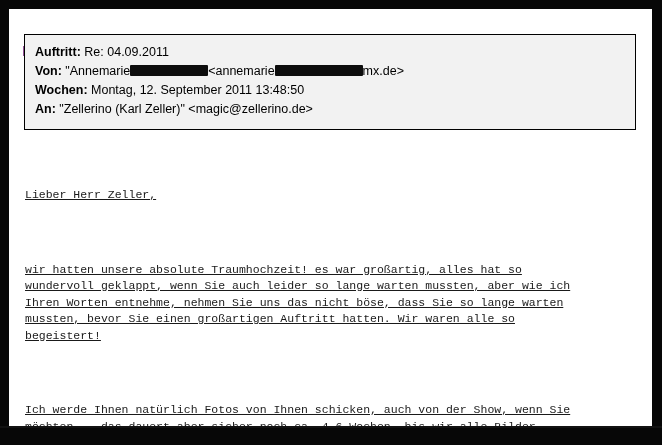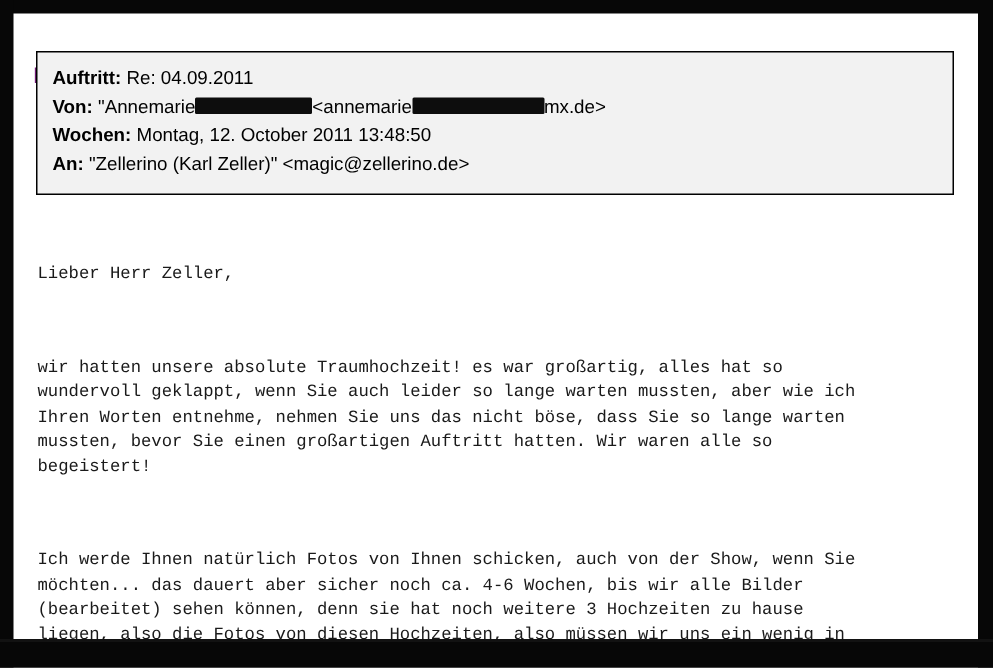--- a/index.html
+++ b/index.html
@@ -90,22 +90,23 @@
     left: 17px;
     top: 134px;
     width: 620px;
     font-family: "Liberation Mono", monospace;
     font-size: 11.5px;
     line-height: 16.5px;
     color: #1a1a1a;
     white-space: pre-wrap;
   }
   .para {
-    margin: 0 0 13px 0;
+    margin: 12px 0 13px 0;
     white-space: pre-wrap;
+    text-decoration: underline;
   }
 </style>
 </head>
 <body>
 
 <div class="page">
 
   <div class="paper">
 
     <div class="title">Karl Zeller</div>
@@ -114,21 +115,21 @@
       <div class="hrow">
         <span class="hlabel">Auftritt:</span>
         <span>Re: 04.09.2011</span>
       </div>
       <div class="hrow">
         <span class="hlabel">Von:</span>
         <span>"Annemarie</span><span class="redact r1"></span><span>&lt;annemarie</span><span class="redact r2"></span><span>mx.de&gt;</span>
       </div>
       <div class="hrow">
         <span class="hlabel">Wochen:</span>
-        <span>Montag, 12. October 2011 13:48:50</span>
+        <span>Montag, 12. September 2011 13:48:50</span>
       </div>
       <div class="hrow">
         <span class="hlabel">An:</span>
         <span>"Zellerino (Karl Zeller)" &lt;magic@zellerino.de&gt;</span>
       </div>
     </div>
 
     <div class="bodytext">
       <p class="para">Lieber Herr Zeller,</p>
       <p class="para">wir hatten unsere absolute Traumhochzeit! es war großartig, alles hat so

